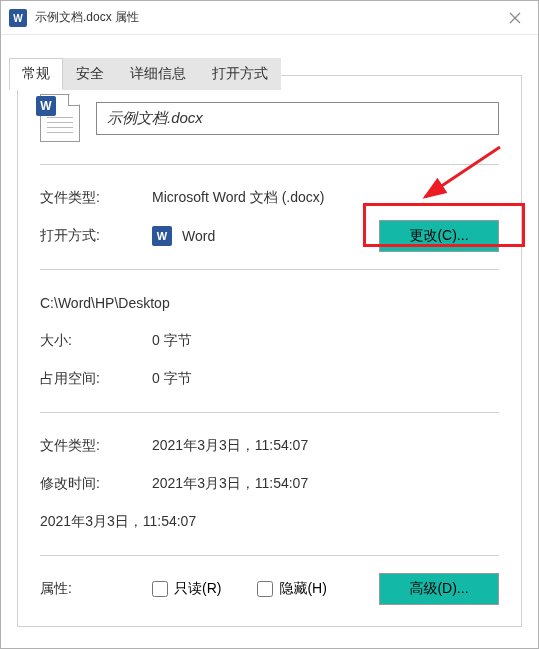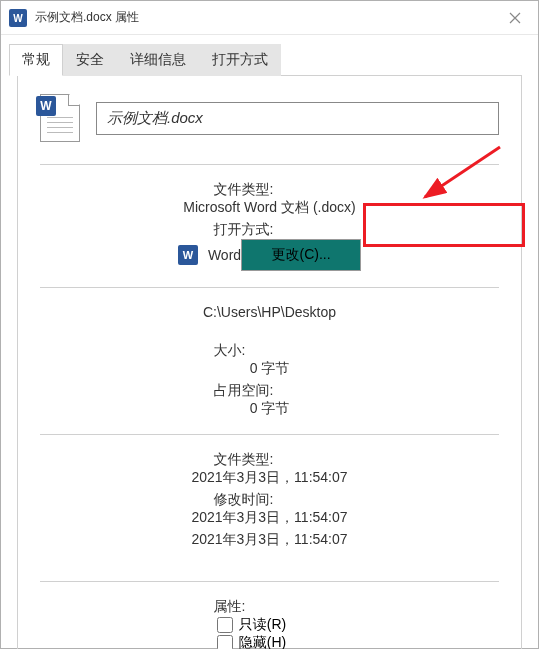--- a/index.html
+++ b/index.html
@@ -51,21 +51,21 @@
       justify-content: center;
       color: #888;
       font-size: 14px;
     }
     .tabs-wrap {
       padding: 8px 8px 0 8px;
     }
     .tabs {
       display: flex;
       position: relative;
-      top: 1px;
+      top: 15px;
     }
     .tab {
       padding: 6px 12px;
       font-size: 14px;
       color: #333;
       background: #e5e5e5;
       border: 1px solid transparent;
       cursor: pointer;
     }
     .tab.active {
@@ -153,21 +153,20 @@
       font-size: 15px;
       font-family: inherit;
       color: #333;
       font-style: italic;
     }
     .prop-row {
       display: flex;
       align-items: center;
       min-height: 38px;
       padding: 2px 0;
-      flex-direction: column;
     }
     .prop-label {
       width: 112px;
       flex-shrink: 0;
       color: #333;
     }
     .prop-value {
       color: #333;
       flex: 1;
     }
@@ -186,21 +185,21 @@
       background: #2B579A;
       border-radius: 2px;
       color: #fff;
       font-weight: bold;
       font-size: 11px;
       font-family: Arial, sans-serif;
     }
     .change-btn {
       padding: 6px 24px;
       border: 1px solid #999;
-      background: #0f766e;
+      background: #14b8a6;
       font-family: inherit;
       font-size: 14px;
       cursor: pointer;
       min-width: 120px;
     }
     hr.divider {
       border: none;
       border-top: 1px solid #d0d0d0;
       margin: 14px 0;
     }
@@ -298,21 +297,21 @@
           <span>Word</span>
           <div class="adv-btn-wrap">
             <button class="change-btn">更改(C)...</button>
           </div>
         </div>
       </div>
 
       <hr class="divider">
 
       <div class="prop-row">
-        <div class="prop-value">C:\Users\HP\Desktop</div>
+        <div class="prop-value">C:\Word\HP\Desktop</div>
       </div>
       <div class="prop-row">
         <div class="prop-label">大小:</div>
         <div class="prop-value">0 字节</div>
       </div>
       <div class="prop-row">
         <div class="prop-label">占用空间:</div>
         <div class="prop-value">0 字节</div>
       </div>
 

